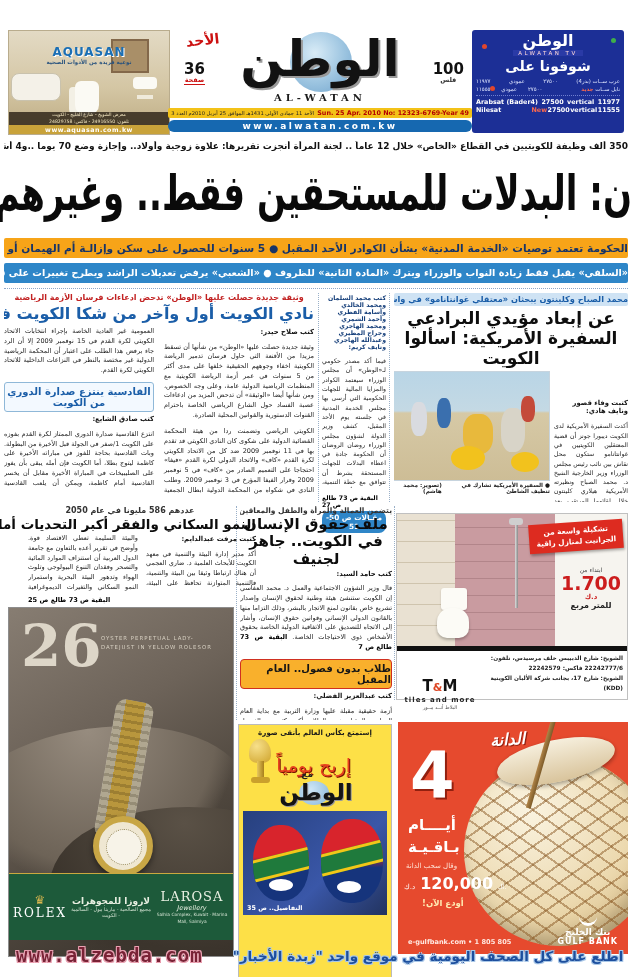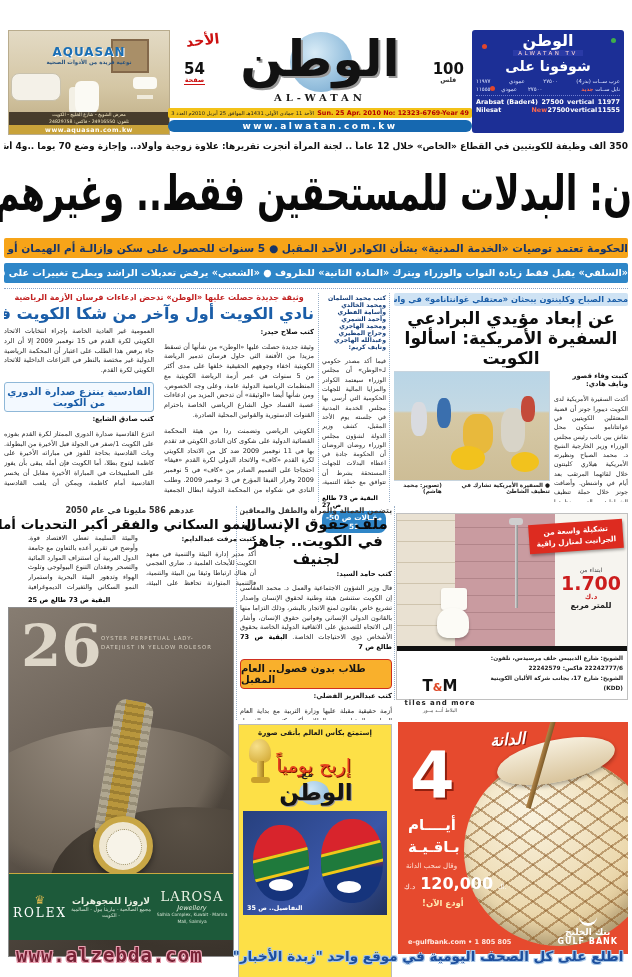--- a/index.html
+++ b/index.html
@@ -64,35 +64,35 @@
   .subhead-box{break-inside:avoid;border:1px solid #8fb8d8;background:#f3f9ff;color:#1b5ea8;font-weight:900;font-size:10px;text-align:center;padding:3px 2px;margin:3px 0;border-radius:3px;}
   #gov{left:318px;top:293px;width:72px;height:209px;padding:0 3px;box-sizing:border-box;border-left:1px dotted #9ab0c8;border-right:1px dotted #9ab0c8;}
   #gov .byline{font-size:6.2px;color:#123c78;}
   #gov .body-txt{font-size:6.2px;max-height:132px;overflow:hidden;}
   #gov .more{display:block;text-align:left;font-size:6.2px;}
   .badge-blue{background:#2f86c8;color:#fff;font-weight:bold;font-size:7.3px;text-align:center;border-radius:7px;padding:2px 0;margin-top:3px;}
   #amb{left:394px;top:293px;width:234px;height:209px;overflow:hidden;}
   .kicker-bar{background:#cfe3f4;color:#1b5ea8;font-weight:bold;font-size:8.2px;text-align:center;height:13px;line-height:13px;border-radius:2px;white-space:nowrap;overflow:hidden;}
   #amb .headline{font-size:17px;font-weight:900;color:#0e0e0e;text-align:center;line-height:1.18;margin-top:2px;}
   .amb-row{display:flex;margin-top:3px;}
-  .amb-textcol{width:74px;margin-left:4px;flex:none;}
+  .amb-textcol{width:74px;margin-left:4px;flex:none;margin-top:27px;}
   .amb-textcol .body-txt{font-size:6.2px;max-height:128px;overflow:hidden;}
   .amb-photocol{flex:1;}
   .photo-beach{position:relative;width:100%;height:108px;overflow:hidden;border:1px solid #c7d4de;
     background:linear-gradient(180deg,#b9d5e6 0%,#c4d9e4 36%,#d6c9a6 38%,#cdbd96 100%);}
   .fig{position:absolute;border-radius:40%;}
   .cap-row{display:flex;justify-content:space-between;font-size:5.7px;font-weight:bold;margin-top:1px;}
   #demo{left:4px;top:506px;width:252px;height:98px;}
   #demo .kicker-plain{font-size:8px;}
   #demo .headline{font-size:13.5px;font-weight:900;text-align:center;white-space:nowrap;margin:1px 0 2px;color:#0c0c0c;}
   #demo .cols{column-count:2;column-gap:8px;width:228px;height:64px;overflow:hidden;}
   #demo .more{position:absolute;left:24px;bottom:0;background:#fff;padding-right:3px;}
   #hr-art{left:240px;top:506px;width:152px;height:214px;overflow:hidden;}
   #hr-art .headline{font-size:15px;font-weight:900;text-align:center;line-height:1.15;margin:1px 0 2px;color:#0c0c0c;}
-  .orange-box{background:#f9b02c;border:1.5px solid #d03020;border-radius:4px;color:#161616;font-weight:900;font-size:10px;text-align:left;padding:3px 0;margin:3px 0;}
+  .orange-box{background:#f9b02c;border:1.5px solid #d03020;border-radius:4px;color:#161616;font-weight:900;font-size:10px;text-align:right;padding:3px 0;margin:3px 0;}
   
   #tiles-ad{left:396px;top:513px;width:232px;height:187px;border:1px solid #c0c0c0;background:#fff;box-sizing:border-box;}
   .tiles-photo{position:relative;width:100%;height:132px;overflow:hidden;background:#f6f4ef;}
   .wall-beige{position:absolute;left:0;top:0;width:58px;height:100%;
     background:repeating-linear-gradient(0deg,#e9e1d2 0 20px,#cfc4ae 20px 21px),repeating-linear-gradient(90deg,transparent 0 18px,#cfc4ae 18px 19px);}
   .wall-rose{position:absolute;left:58px;top:0;width:100px;height:100%;
     background:repeating-linear-gradient(0deg,#c99ba0 0 16px,#b2858a 16px 17px),repeating-linear-gradient(90deg,transparent 0 15px,#b2858a 15px 16px);}
   .shower-rod{position:absolute;left:118px;top:8px;width:3px;height:86px;background:linear-gradient(90deg,#ddd,#888);}
   .shower-head{position:absolute;left:112px;top:4px;width:14px;height:7px;background:#cfcfcf;border-radius:3px;}
   .toilet2-tank{position:absolute;left:44px;top:74px;width:26px;height:22px;background:#fcfbf6;border-radius:3px;box-shadow:0 1px 2px #0003;}
@@ -100,21 +100,21 @@
   .tiles-offer{position:absolute;right:4px;top:8px;width:88px;background:#dd2b20;color:#fff;font-weight:bold;font-size:7.4px;line-height:1.45;text-align:center;padding:4px 3px;transform:rotate(-4deg);box-shadow:1px 2px 3px #0005;}
   .tiles-price{position:absolute;right:2px;top:52px;width:68px;text-align:center;}
   .tiles-from{font-size:6px;color:#444;}
   .tiles-num{font-size:19px;font-weight:900;color:#cc1d1d;direction:ltr;line-height:20px;}
   .tiles-cur{font-size:7px;color:#cc1d1d;font-weight:bold;}
   .tiles-unit{font-size:8px;font-weight:900;color:#222;}
   .tiles-black{height:5px;background:#111;}
   .tiles-brandrow{display:flex;align-items:center;height:46px;padding:0 4px;box-sizing:border-box;}
   .tiles-contacts{flex:1;font-size:5.8px;font-weight:bold;color:#222;line-height:1.7;text-align:right;}
   .tm-logo{width:78px;text-align:center;flex:none;direction:ltr;}
-  .tm-big{font-size:15px;font-weight:900;color:#111;line-height:23px;margin-top:40px;}
+  .tm-big{font-size:15px;font-weight:900;color:#111;line-height:16px;margin-top:40px;}
   .tm-amp{color:#d42;font-size:11px;}
   .tm-name{font-size:7px;font-weight:bold;color:#222;letter-spacing:1px;}
   .tm-ar{font-size:5px;color:#555;}
   
   #rolex-ad{left:8px;top:607px;width:224px;height:348px;border:1px solid #8d8d8d;overflow:hidden;
     background:linear-gradient(150deg,#877d72 0%,#6d6359 35%,#4e463d 65%,#332d27 100%);}
   .dune{position:absolute;border-radius:50%;}
   .rx-num{position:absolute;left:12px;top:8px;font-family:"DejaVu Serif",serif;font-size:58px;font-weight:bold;color:#ddd6c8;line-height:60px;}
   .rx-cap{position:absolute;left:92px;top:26px;width:116px;font-size:5.4px;letter-spacing:1px;color:#d6cfc1;line-height:1.7;direction:ltr;text-align:left;}
   .rx-bracelet{position:absolute;left:96px;top:92px;width:38px;height:140px;border-radius:10px;transform:rotate(10deg);
@@ -196,21 +196,21 @@
     </div>
     <div class="aq-web">www.aquasan.com.kw</div>
   </div>
 
   <div class="abs" id="masthead">
     <div class="m-day">الأحد</div>
     <div class="m-globe"></div>
     <div class="m-logo">الوطن</div>
     <div class="m-latin">AL-WATAN</div>
     <div class="m-pages">
-      <div class="num">54</div>
+      <div class="num">36</div>
       <div class="word">صفحة</div>
     </div>
     <div class="m-price">
       <div class="num">100</div>
       <div class="word">فلس</div>
     </div>
     <div class="m-datebar">
       <span class="m-date-en">Sun. 25 Apr. 2010 No: 12323-6769-Year 49</span>
       <span class="m-date-ar">الأحد 11 جمادى الأولى 1431هـ الموافق 25 أبريل 2010م العدد 12323 - 6769 - السنة 49</span>
     </div>

